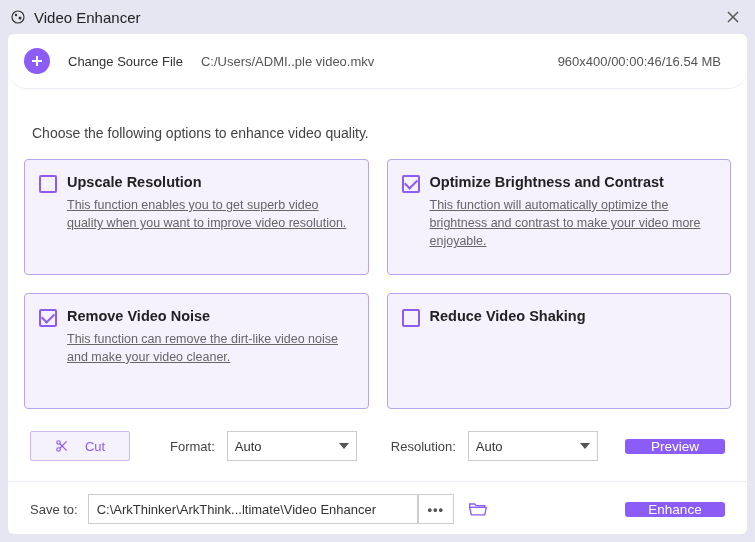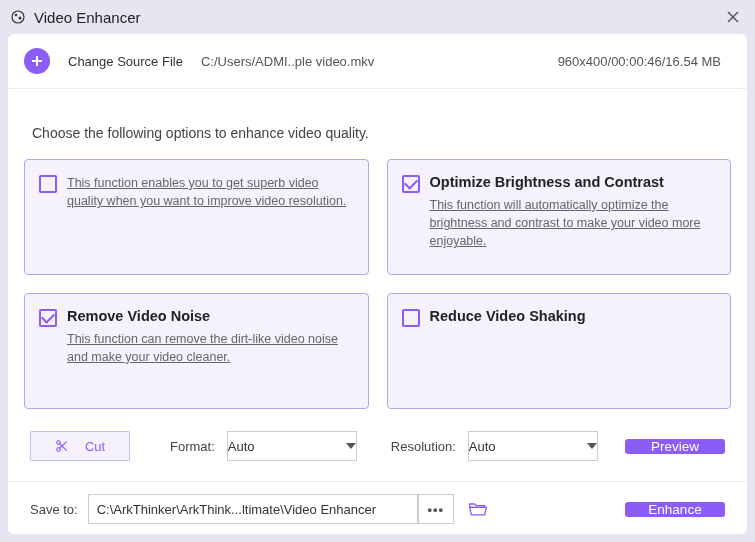--- a/index.html
+++ b/index.html
@@ -44,20 +44,21 @@
     padding-bottom:10px;
   }
   .source-row {
     display:flex;
     align-items:center;
     gap:18px;
     padding: 14px 16px 14px 16px;
     border-bottom:1px solid #eceaf2;
     font-size:13px;
     color:#333;
+    border-radius:19px;
   }
   .plus-btn {
     width:26px;height:26px;border-radius:50%;
     background:#8b5cf6;
     display:flex;align-items:center;justify-content:center;
     color:#fff;font-size:16px;font-weight:bold;
     cursor:pointer;
     flex-shrink:0;
   }
   .source-row .change { cursor:pointer; color:#333; }
@@ -135,21 +136,21 @@
     color:#8b5cf6;
     cursor:pointer;
   }
   .cut-btn svg { flex-shrink:0; }
   .label { color:#444; }
   .select {
     width:130px; height:30px;
     border:1px solid #ccc;
     background:#fff;
     display:flex;align-items:center;
-    padding:0 0;
+    padding:0 7px;
     cursor:pointer;
     position:relative;
     color:#333;
     font-size:13px;
   }
   .select .caret {
     margin-left:auto;
     width:0;height:0;
     border-left:5px solid transparent;
     border-right:5px solid transparent;
@@ -234,20 +235,21 @@
       <span class="meta">960x400/00:00:46/16.54 MB</span>
     </div>
 
     <div class="main">
       <div class="instruction">Choose the following options to enhance video quality.</div>
 
       <div class="cards">
         <div class="card">
           <div class="checkbox"></div>
           <div class="card-body">
+            <div class="card-title">Upscale Resolution</div>
             <div class="card-desc">This function enables you to get superb video quality when you want to improve video resolution.</div>
           </div>
         </div>
         <div class="card">
           <div class="checkbox checked"></div>
           <div class="card-body">
             <div class="card-title">Optimize Brightness and Contrast</div>
             <div class="card-desc">This function will automatically optimize the brightness and contrast to make your video more enjoyable.</div>
           </div>
         </div>

